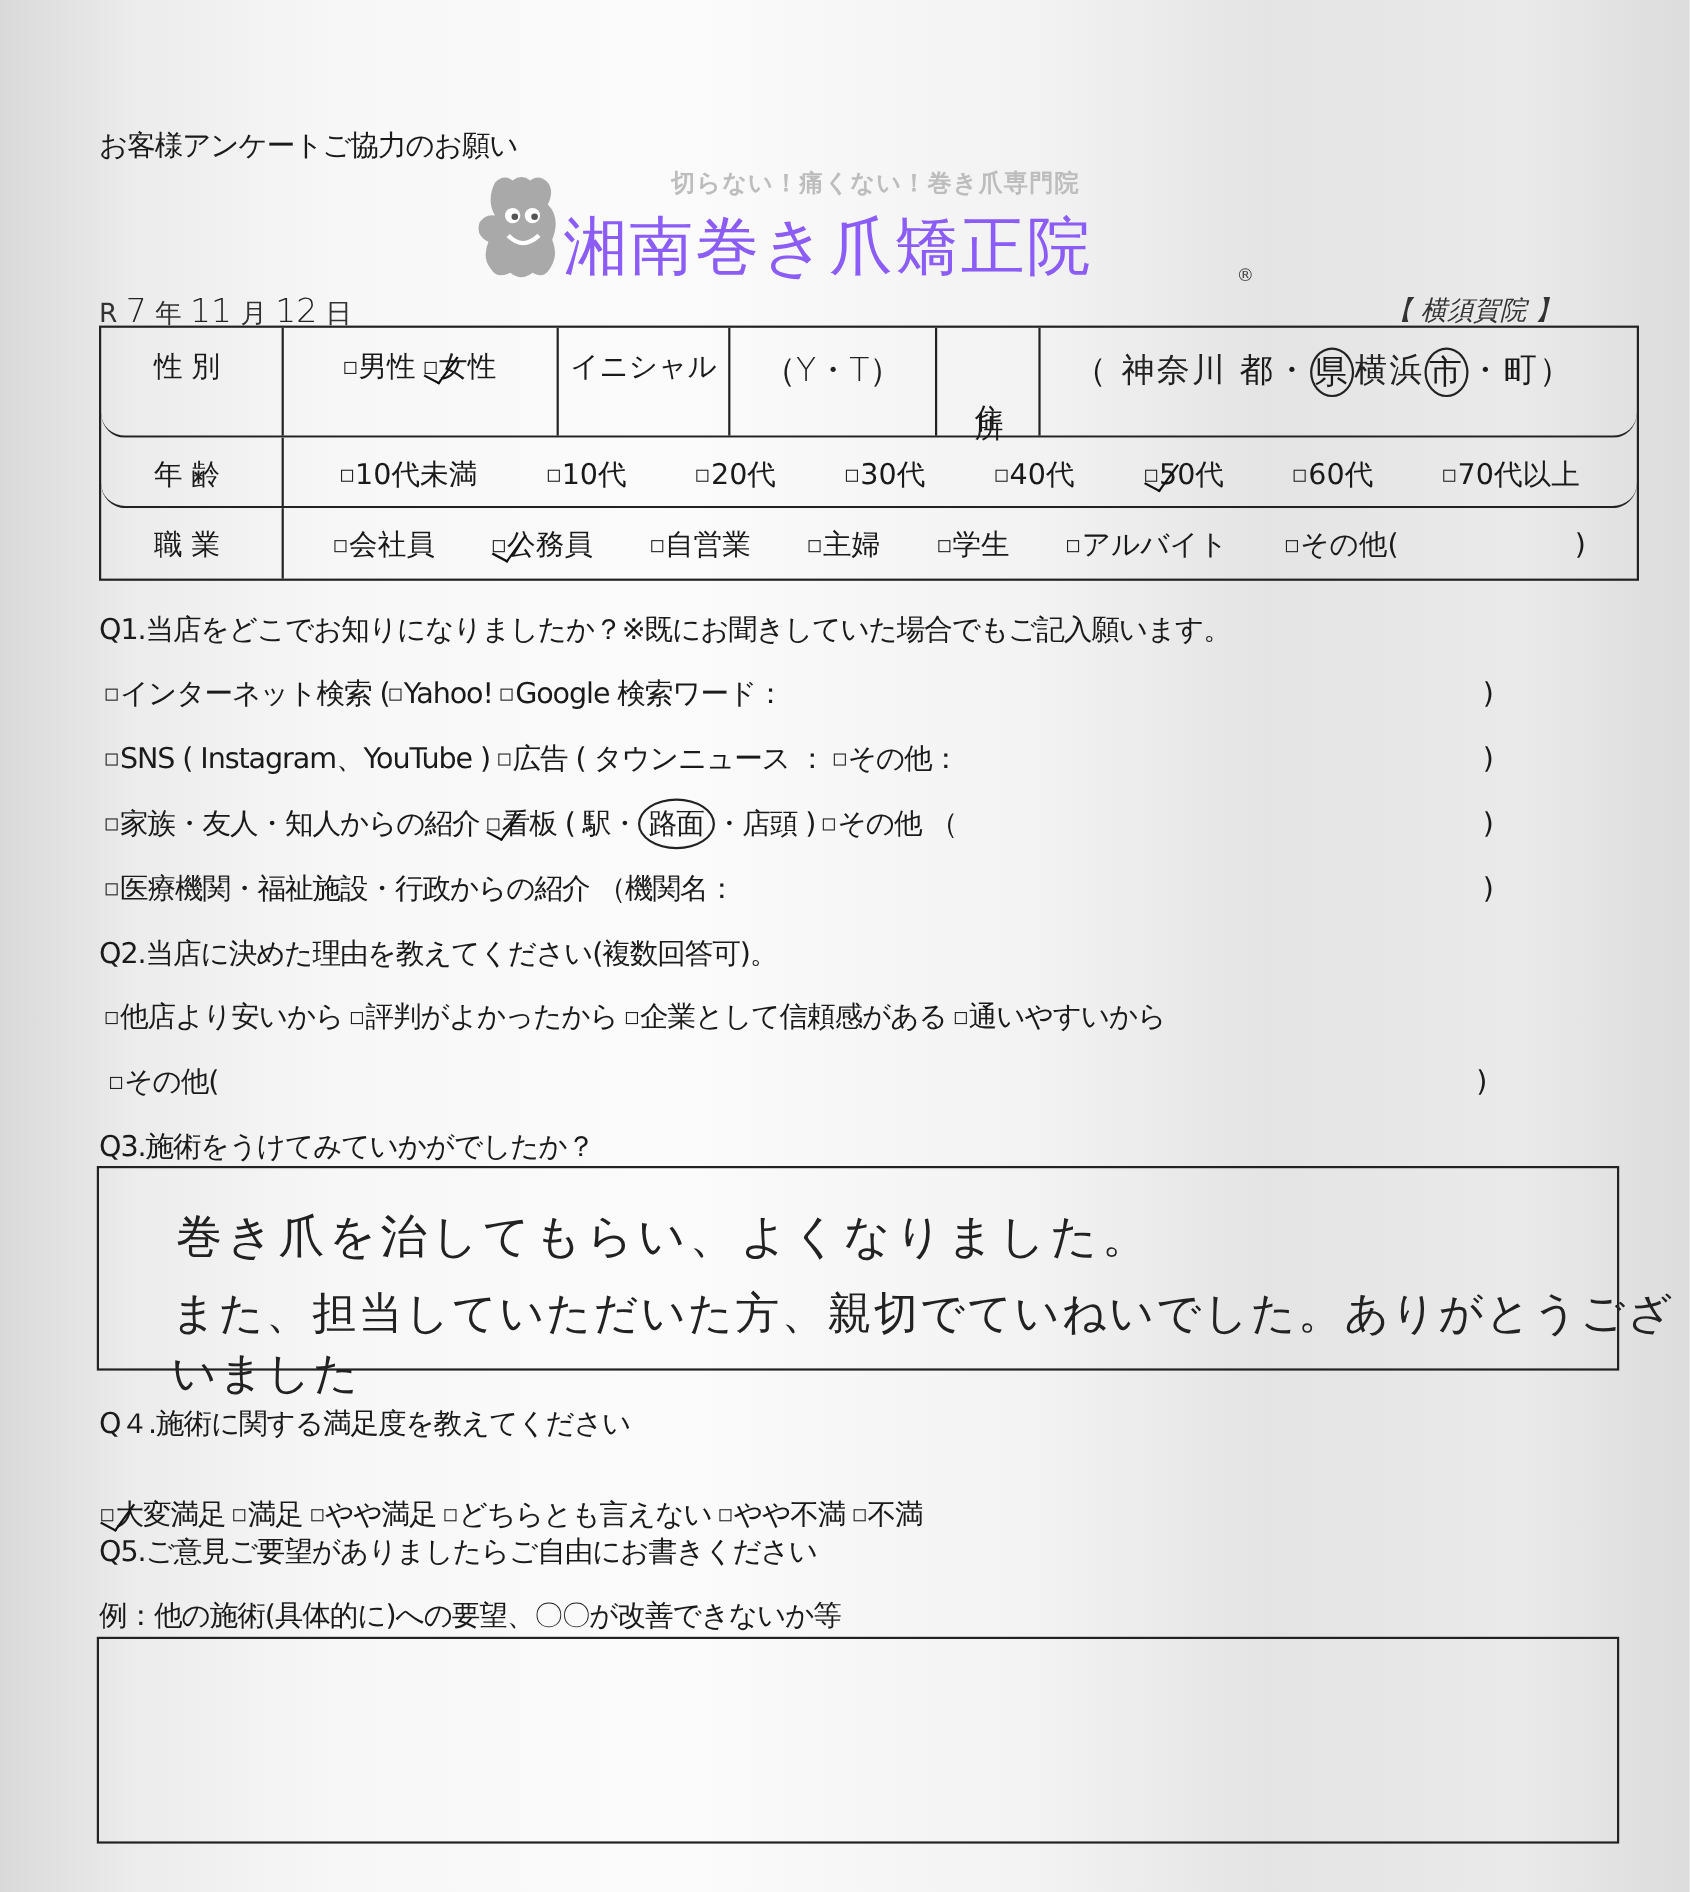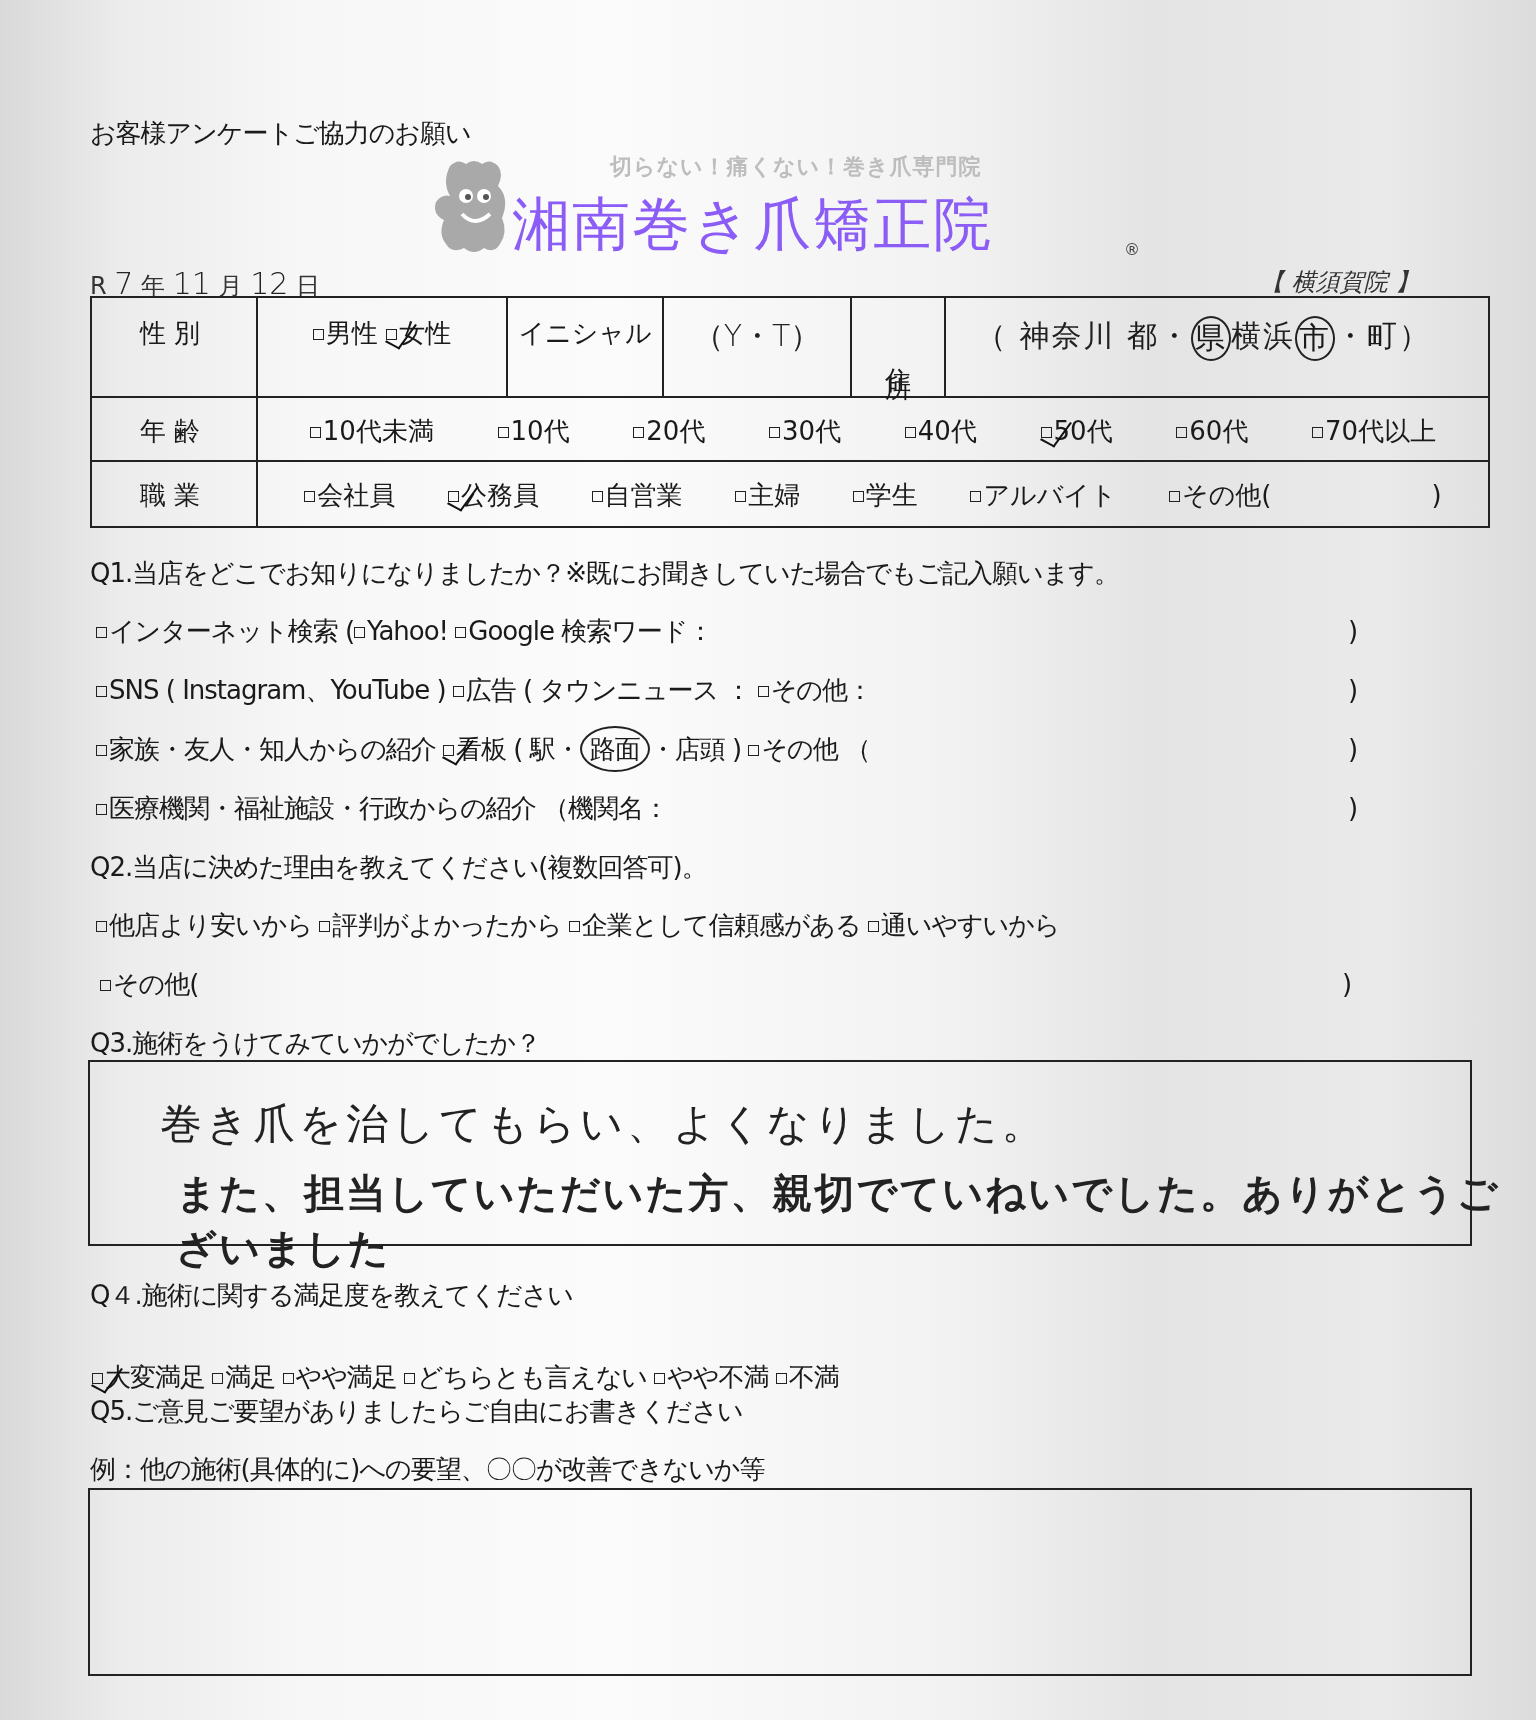--- a/index.html
+++ b/index.html
@@ -26,37 +26,37 @@
   
   .title { left: 90px; top: 120px; font-size: 26px; }
   .slogan { left: 610px; top: 152px; font-size: 22px; color: #bdbdbd; font-weight: bold; letter-spacing: 1px; }
   .brand { left: 512px; top: 186px; font-size: 58px; font-family: "DejaVu Serif", "Liberation Serif", serif; color: #8b5cf6; letter-spacing: 2px; }
   .reg { left: 1124px; top: 240px; font-size: 16px; color: #444; }
   .mascot { left: 428px; top: 158px; width: 92px; height: 100px; }
   .date { left: 90px; top: 266px; font-size: 24px; color: #333; }
   .branch { left: 1260px; top: 266px; font-size: 24px; color: #333; font-style: italic; }
   
   .ptable { left: 90px; top: 296px; width: 1400px; border: 2px solid #222; box-sizing: border-box; }
-  .row { display: flex; border-bottom: 2px solid #222; box-sizing: border-box; }
+  .row { display: flex; border-bottom: 2px solid #222; box-sizing: border-box; border-radius: 22px; }
   .row:last-child { border-bottom: none; }
   .cell { border-right: 2px solid #222; box-sizing: border-box; display: flex; align-items: flex-start; justify-content: center; font-size: 26px; padding-top: 18px; white-space: nowrap; }
   .cell:last-child { border-right: none; }
   .label-cell { width: 166px; letter-spacing: 8px; }
   .r1 { height: 100px; }
   .r2, .r3 { height: 64px; }
   .r2 .cell, .r3 .cell { padding-top: 16px; align-items: flex-start; }
   .opts { flex: 1; justify-content: space-around; padding: 16px 20px 0; }
   .addr { font-size: 30px; letter-spacing: 2px; justify-content: flex-start; padding-left: 30px; }
   .circled { border: 2px solid #222; border-radius: 50%; padding: 0 2px; }
   
   .q { font-size: 26px; left: 90px; }
   .ans-line { left: 96px; font-size: 26px; }
   .q3box { left: 88px; top: 1060px; width: 1384px; height: 186px; border: 2.5px solid #222; box-sizing: border-box; }
   .q3l1 { left: 160px; top: 1096px; font-size: 42px; letter-spacing: 4px; }
-  .q3l2 { left: 176px; top: 1166px; font-size: 40px; letter-spacing: 2px; font-weight: bold; }
+  .q3l2 { left: 156px; top: 1166px; font-size: 40px; letter-spacing: 2px; }
   .q5box { left: 88px; top: 1488px; width: 1384px; height: 188px; border: 2.5px solid #222; box-sizing: border-box; }
   .oval { border: 2px solid #222; border-radius: 50%; padding: 6px 8px; }
 </style>
 </head>
 <body>
 
 <div class="abs t title">お客様アンケートご協力のお願い</div>
 
 <svg class="abs mascot" viewBox="0 0 92 100">
   <path d="M22 8 Q30 0 38 6 Q46 0 54 6 Q62 0 70 8 Q76 16 70 28 Q82 40 74 60 Q80 74 72 86 Q66 96 56 90 Q46 98 36 90 Q24 96 18 86 Q10 76 16 62 Q4 56 8 44 Q14 36 22 38 Q14 24 22 8 Z" fill="#a9a9a9"></path>

